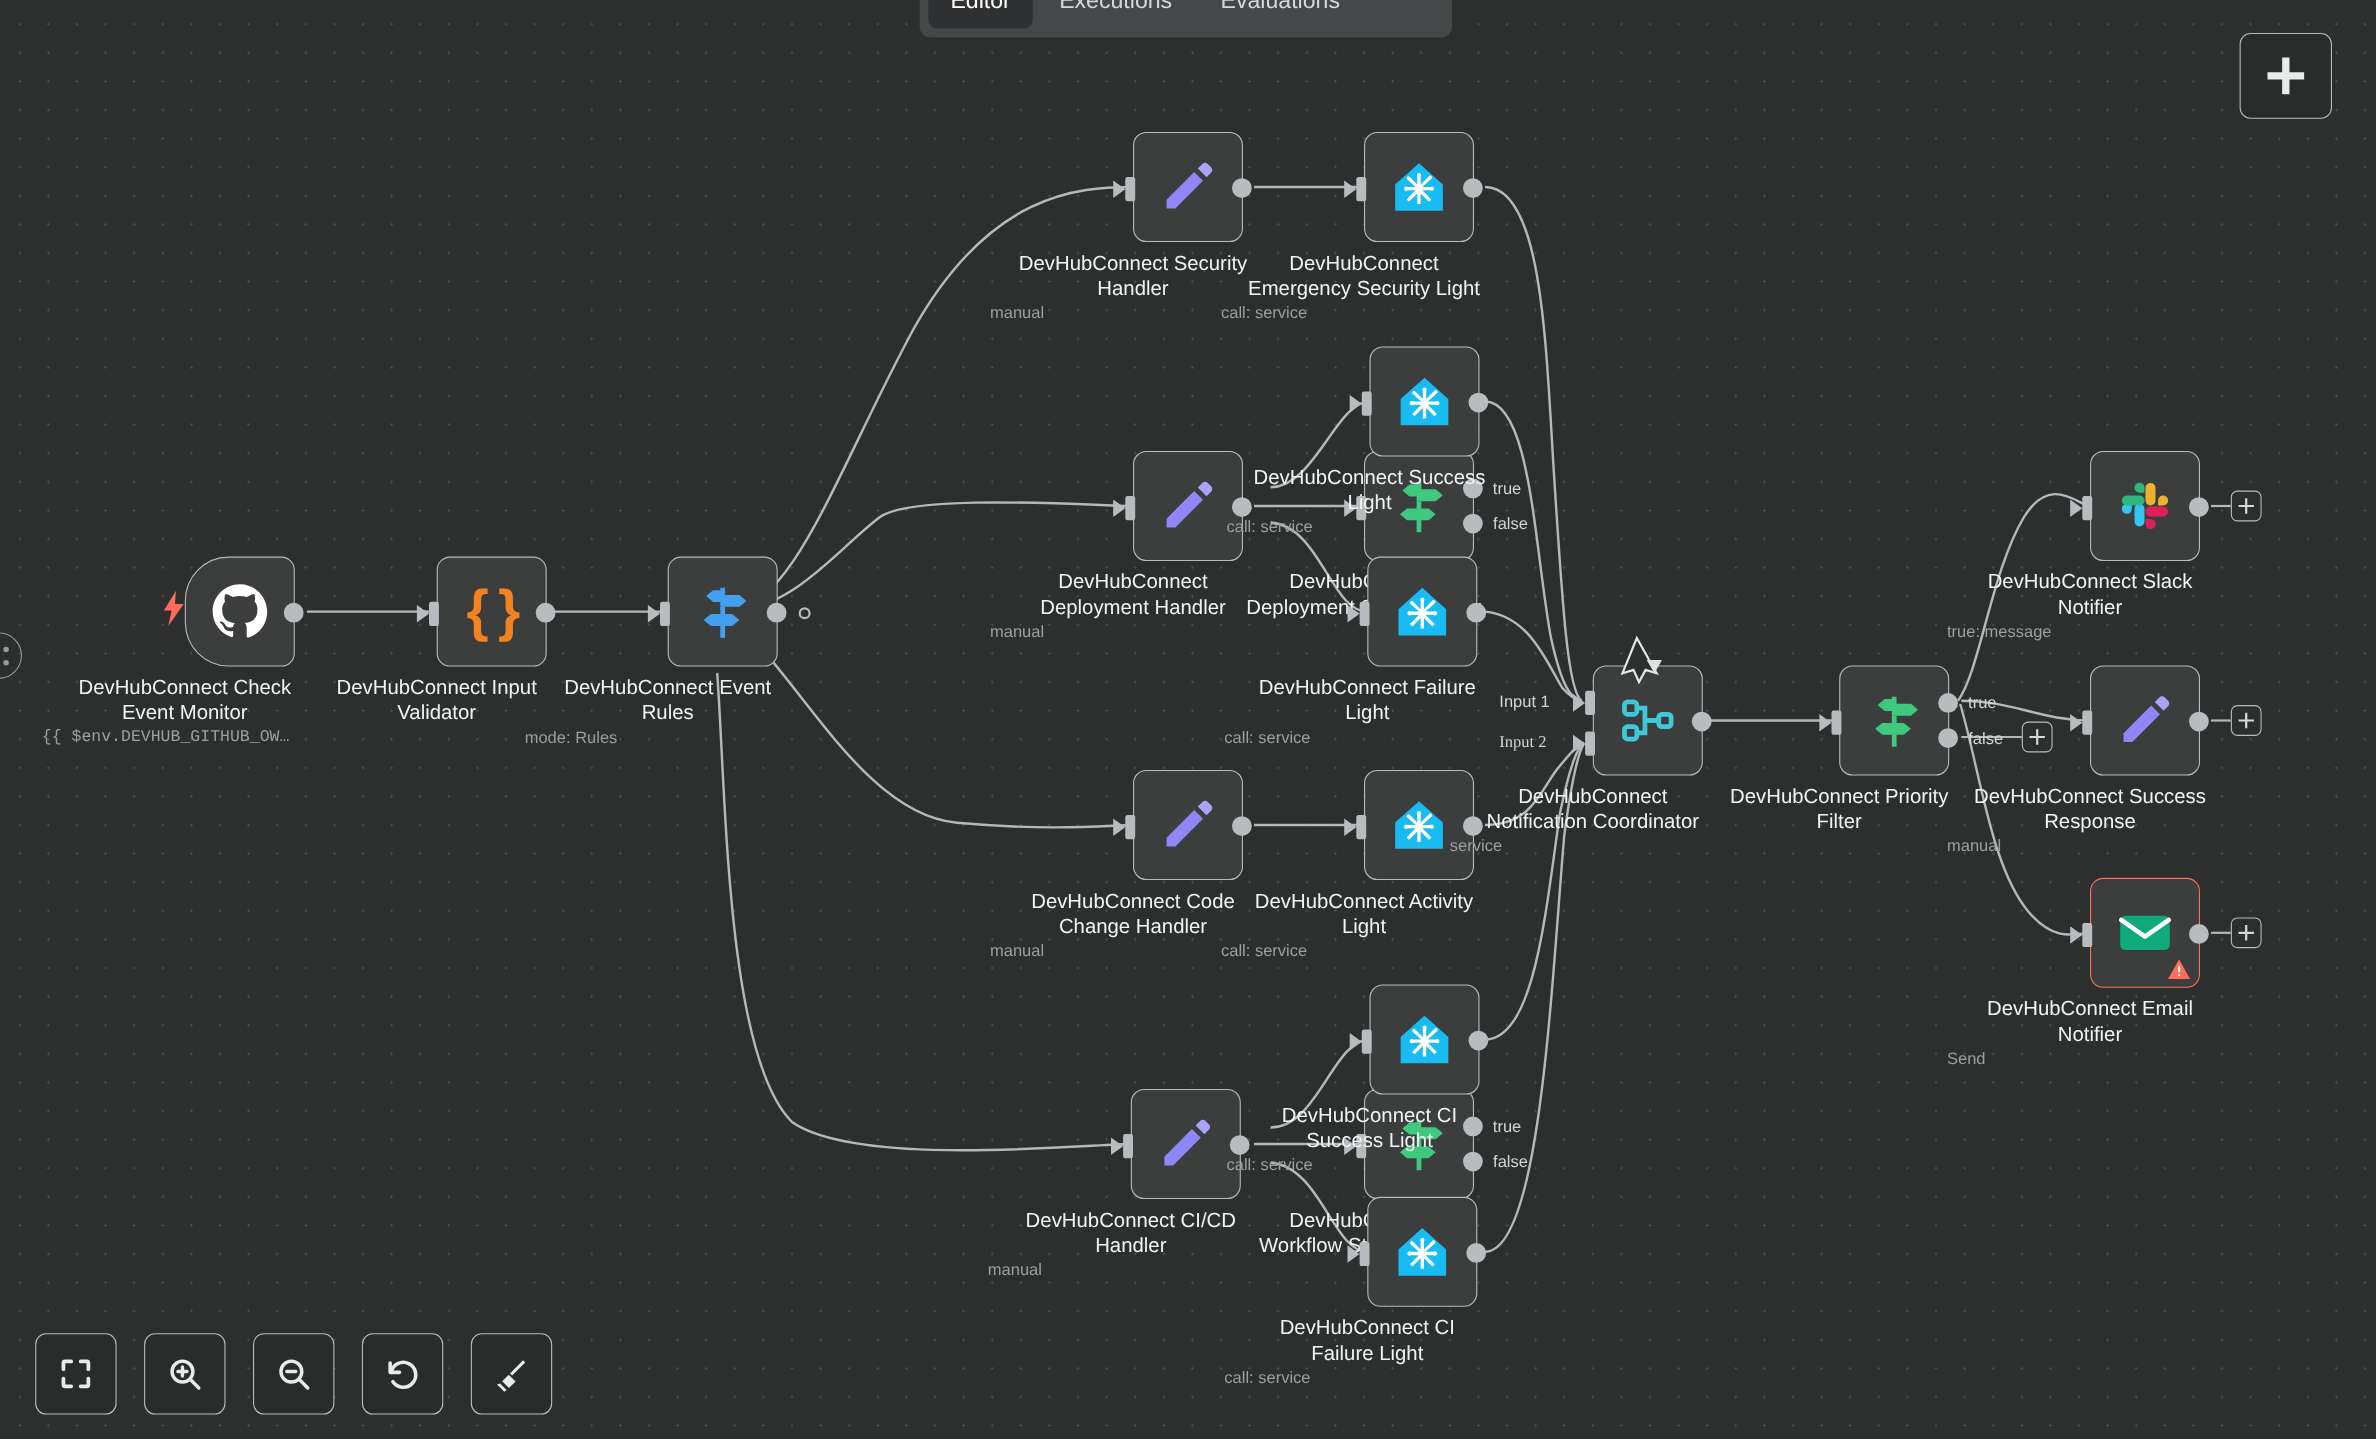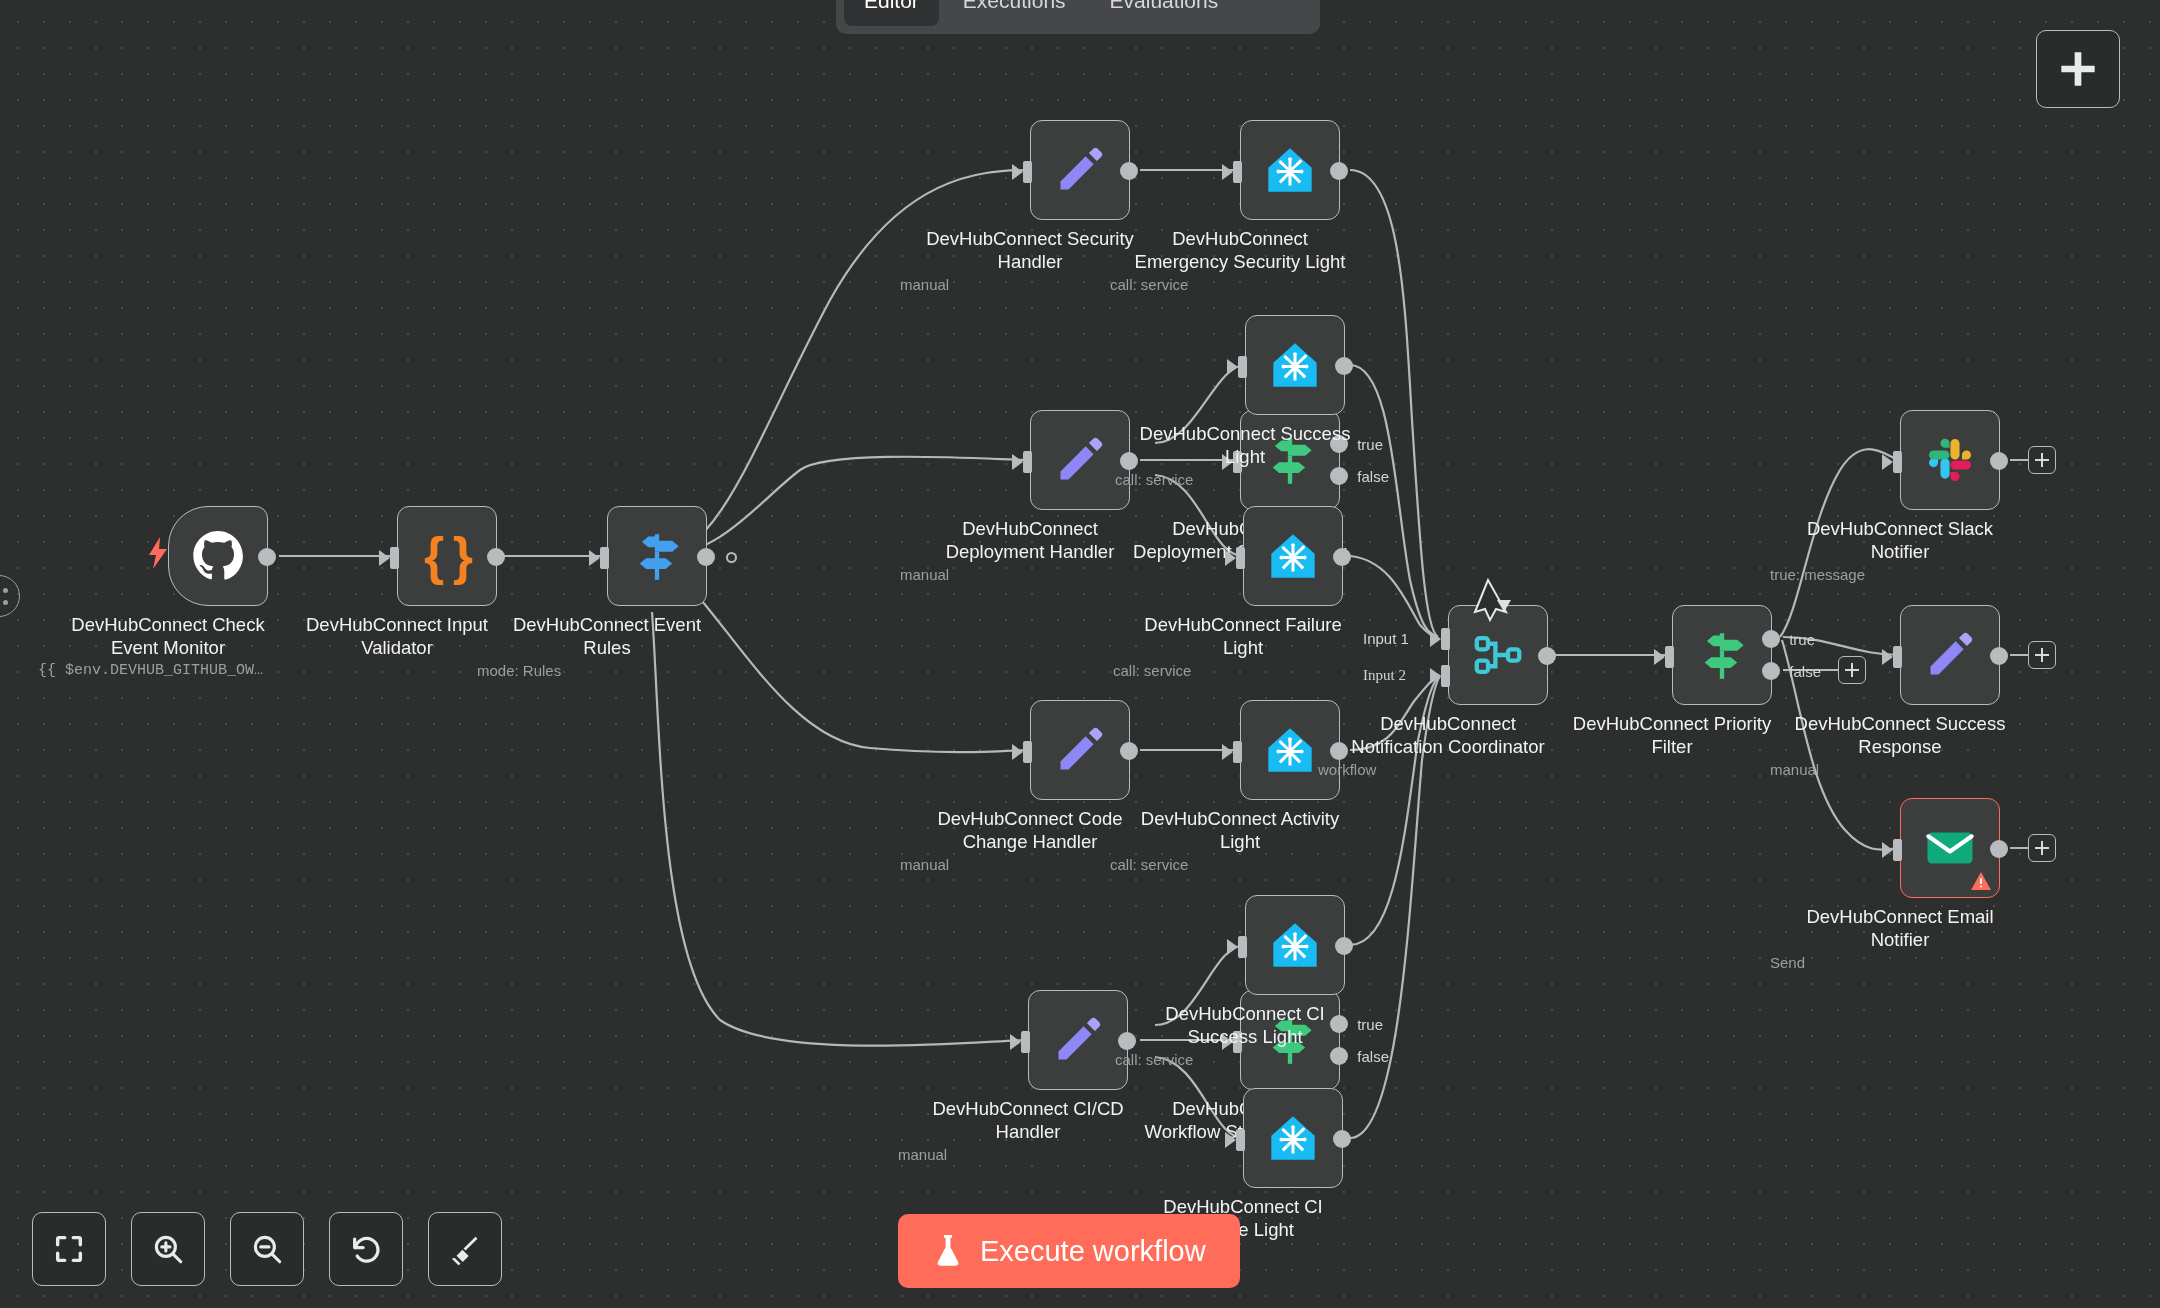--- a/index.html
+++ b/index.html
@@ -530,21 +530,21 @@
           <div class="tri"></div>
           <div class="bar"></div>
         </div>
       <div class="portlabel" style="left:-86px; top:24px;">Input 1</div>
       <div class="portlabel" style="left:-86px; top:61px;font-family:Liberation Serif, serif;">Input 2</div>
       <div class="dot" style="right:-9px; top:41px;"></div>
     </div>
     <div class="caption wide">
       <span>DevHubConnect</span><br><span>Notification Coordinator</span>
     </div>
-    <div class="subcaption" style="top:156px;">workflow</div>
+    <div class="subcaption" style="top:156px;">service</div>
   </div>
 
   <div class="nodewrap" style="left:1672px; top:605px;">
     <div class="node">
       <svg class="glyph" viewBox="0 0 24 24">
         <path fill="#3fc97f" d="M11 2h2v3h6l3 2.5-3 2.5h-8V8h-3L5 5.5 8 3h3z"></path>
         <path fill="#3fc97f" d="M11 10h2v3h3l3 2.5-3 2.5h-9l-3-2.5 3-2.5h4z"></path>
         <rect fill="#3fc97f" x="11" y="17" width="2" height="6"></rect>
       </svg>
       <div class="inarrow" style="left:-19px; top:40px;">
@@ -685,20 +685,14 @@
     </div>
     <div class="tbtn">
       <svg viewBox="0 0 24 24">
         <path d="M19.4 3.3 11 11.7l1.4 1.4 8.4-8.4z" fill="#e9eaec"></path>
         <path d="M10.2 12.5 6 16.7l4.4 4.4 4.2-4.2z" fill="#e9eaec"></path>
         <path d="M4.6 18.1 8.9 22.4l-1.5 1.1-4.7-4.7z" fill="#e9eaec"></path>
       </svg>
     </div>
   </div>
 
-  <button id="execbtn">
-    <svg viewBox="0 0 24 26">
-      <path d="M9 1h6v2h-1.2v7.2l5.9 11.2A2 2 0 0 1 17.9 24H6.1a2 2 0 0 1-1.8-2.6l5.9-11.2V3H9z" fill="#fff"></path>
-    </svg>
-    <span>Execute workflow</span>
-  </button>
 
 </div>
 
 </body></html>

